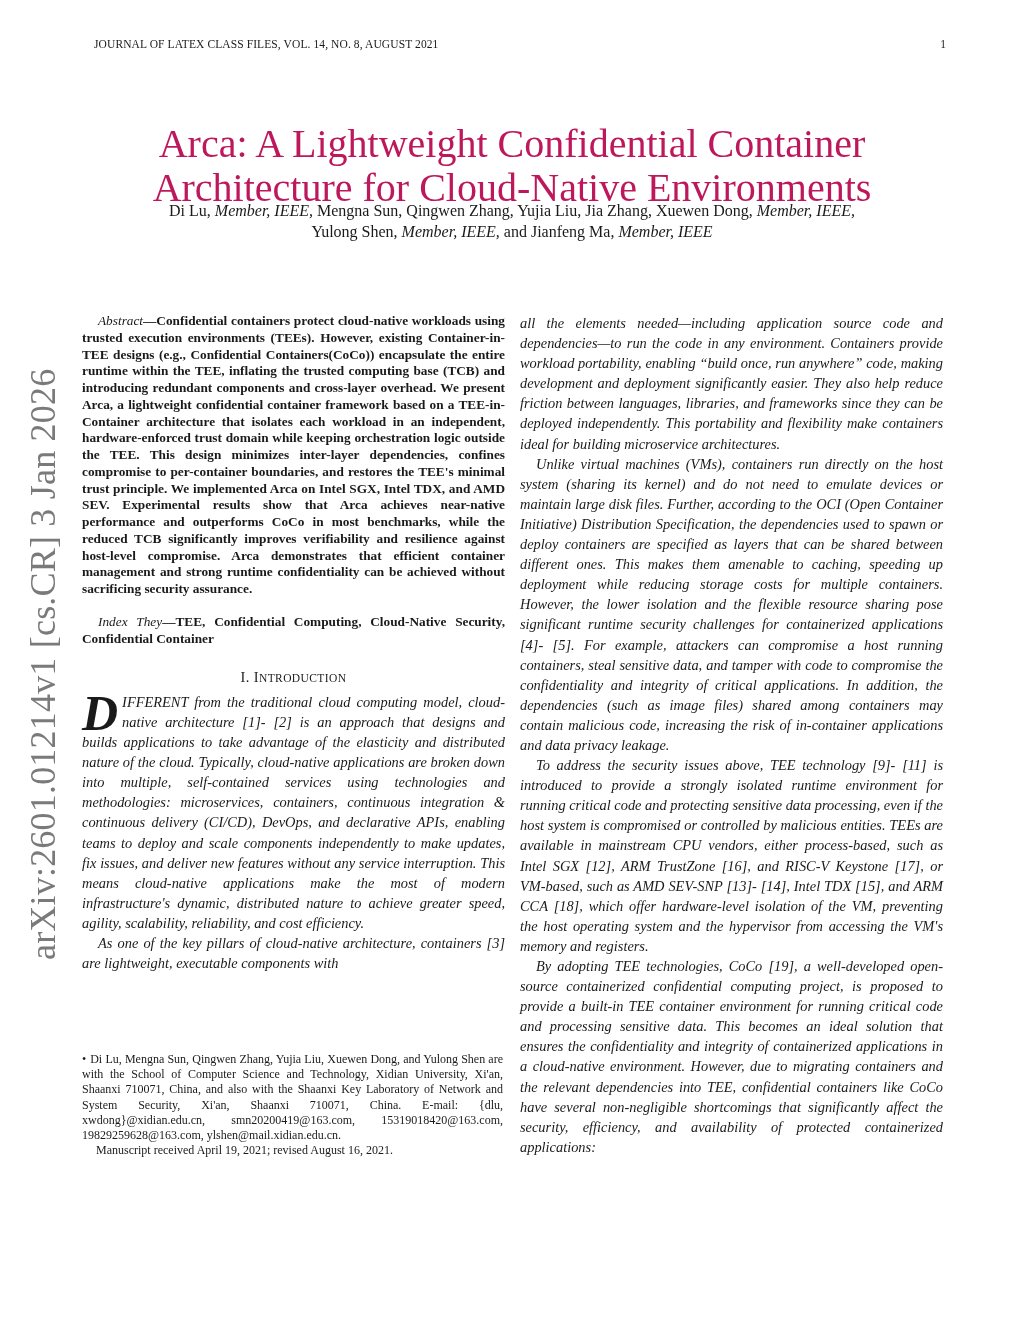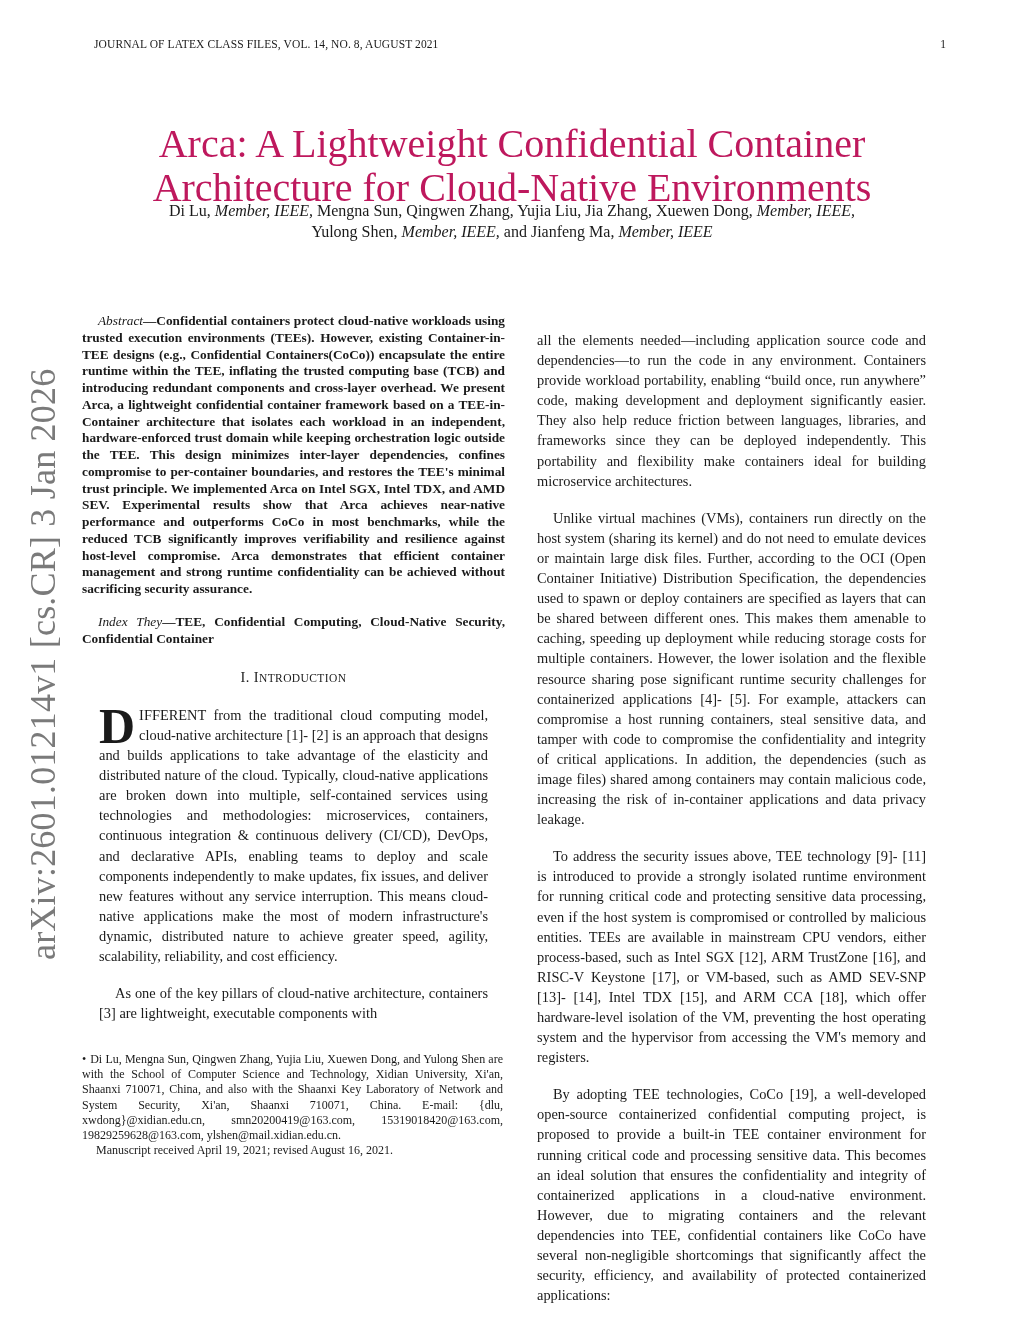--- a/index.html
+++ b/index.html
@@ -22,21 +22,21 @@
   .col-left { left: 82px; top: 313px; }
   .col-right { left: 520px; top: 313px; }
   .abstract { font-weight: bold; font-size: 13.3px; line-height: 16.75px; text-align: justify;
               text-indent: 16px; margin: 0; }
   .abstract .lead { font-style: italic; font-weight: normal; }
   .index-terms { font-weight: bold; font-size: 13.3px; line-height: 17px; margin: 15px 0 0 0;
                  text-indent: 16px; text-align: justify; }
   .index-terms .lead { font-style: italic; font-weight: normal; }
   .section-heading { text-align: center; font-size: 14.4px; margin: 20px 0 4px 0; letter-spacing: 0.4px; }
   .section-heading .sc { font-size: 11.5px; margin-top: 26px; }
-  p.para { margin: 17px; text-indent: 16px; }
+  p.para { margin: 0; text-indent: 16px; font-style: italic; }
   p.para.first { text-indent: 0; }
   .dropcap { float: left; font-size: 50px; line-height: 38px; font-weight: bold; margin: 2px 4px 0 0; }
   .footnotes { position: absolute; left: 82px; top: 1052px; width: 421px; font-size: 12px;
                line-height: 15.2px; text-align: justify; }
   .footnotes p { margin: 0; }
   .footnotes .bullet { margin-right: 4px; }
   .footnotes .received { text-indent: 14px; }
 </style>
 </head>
 <body>

